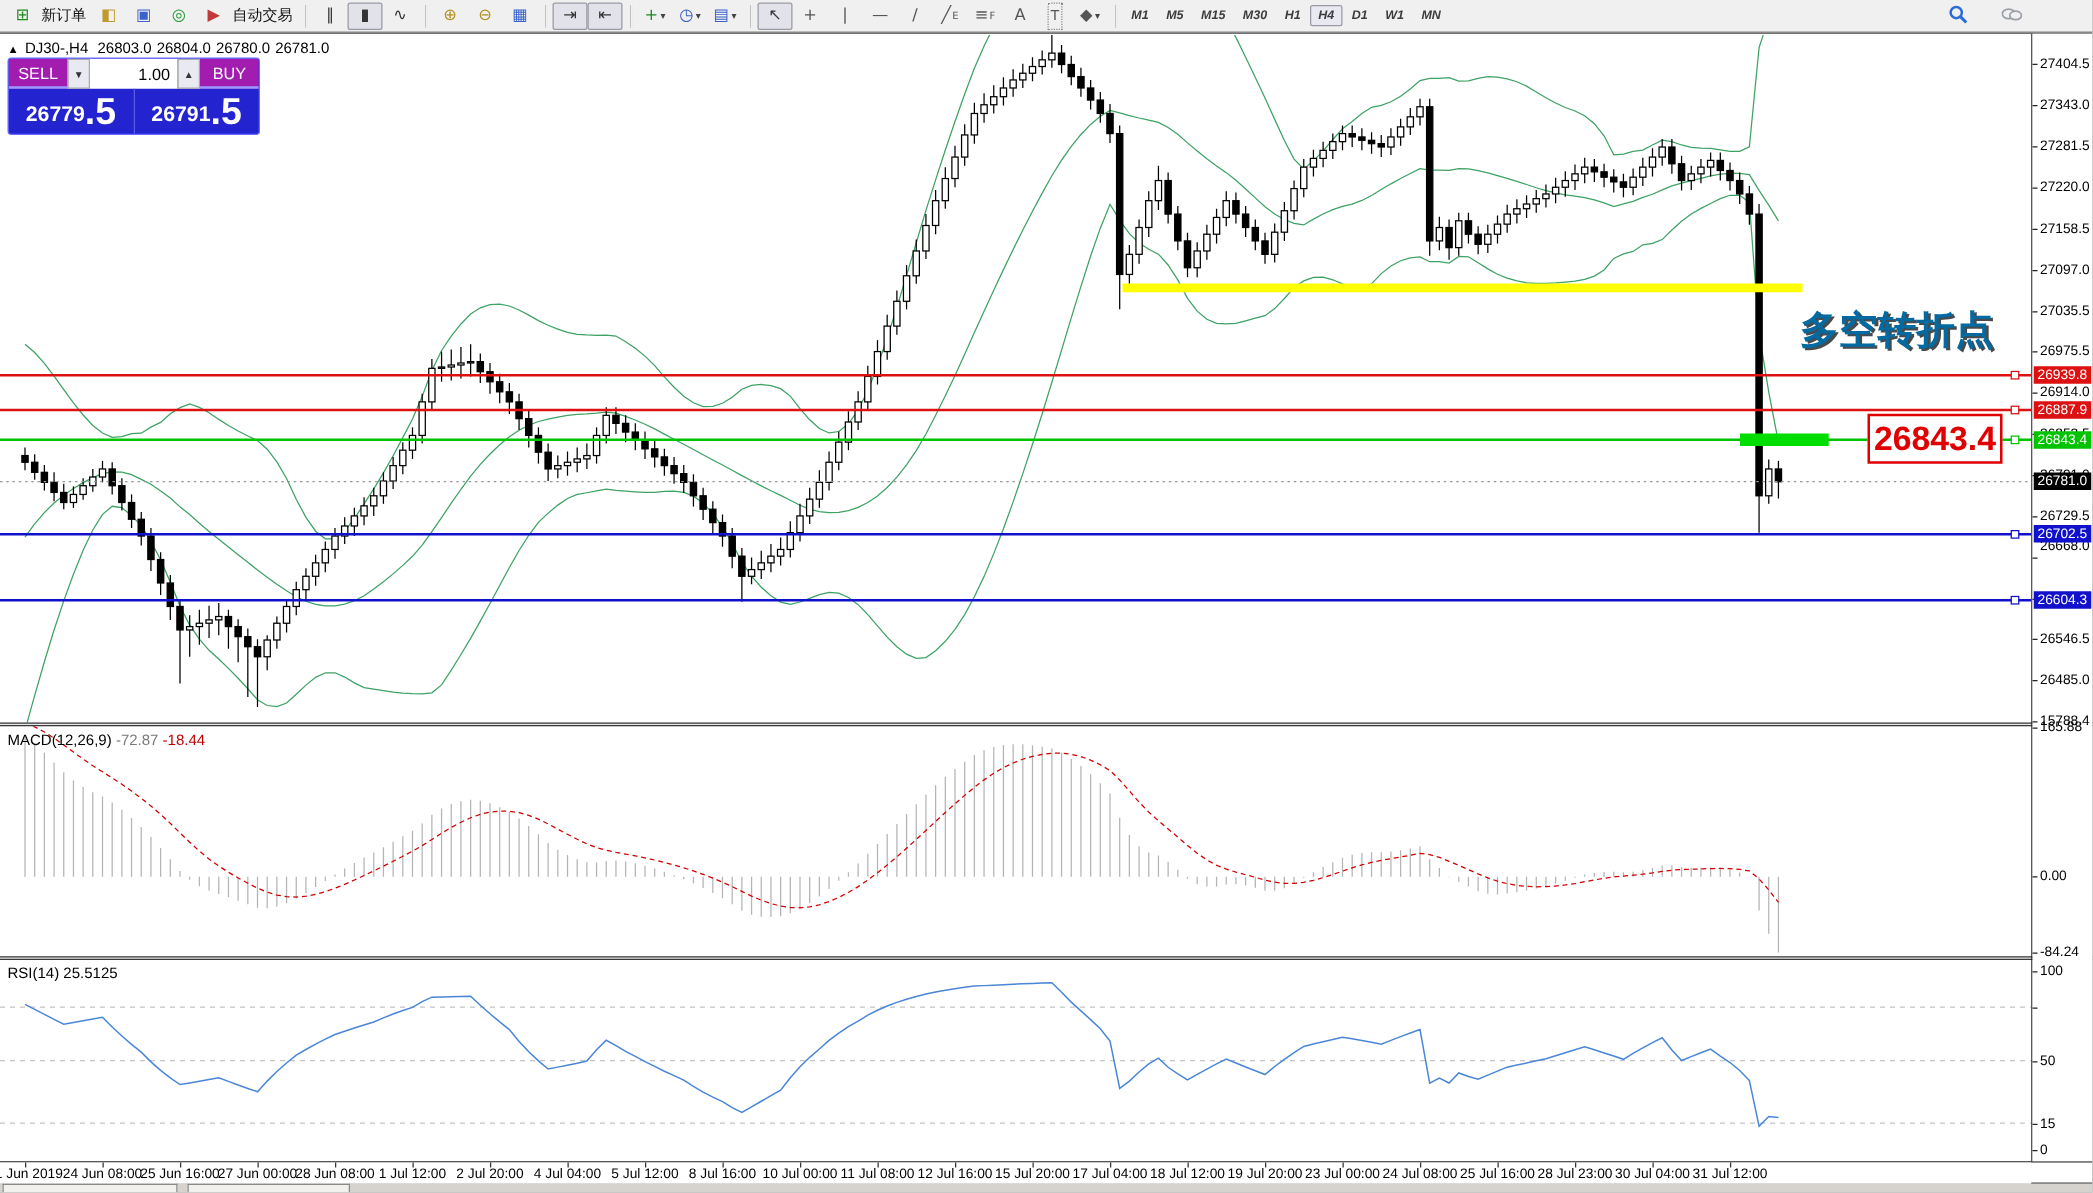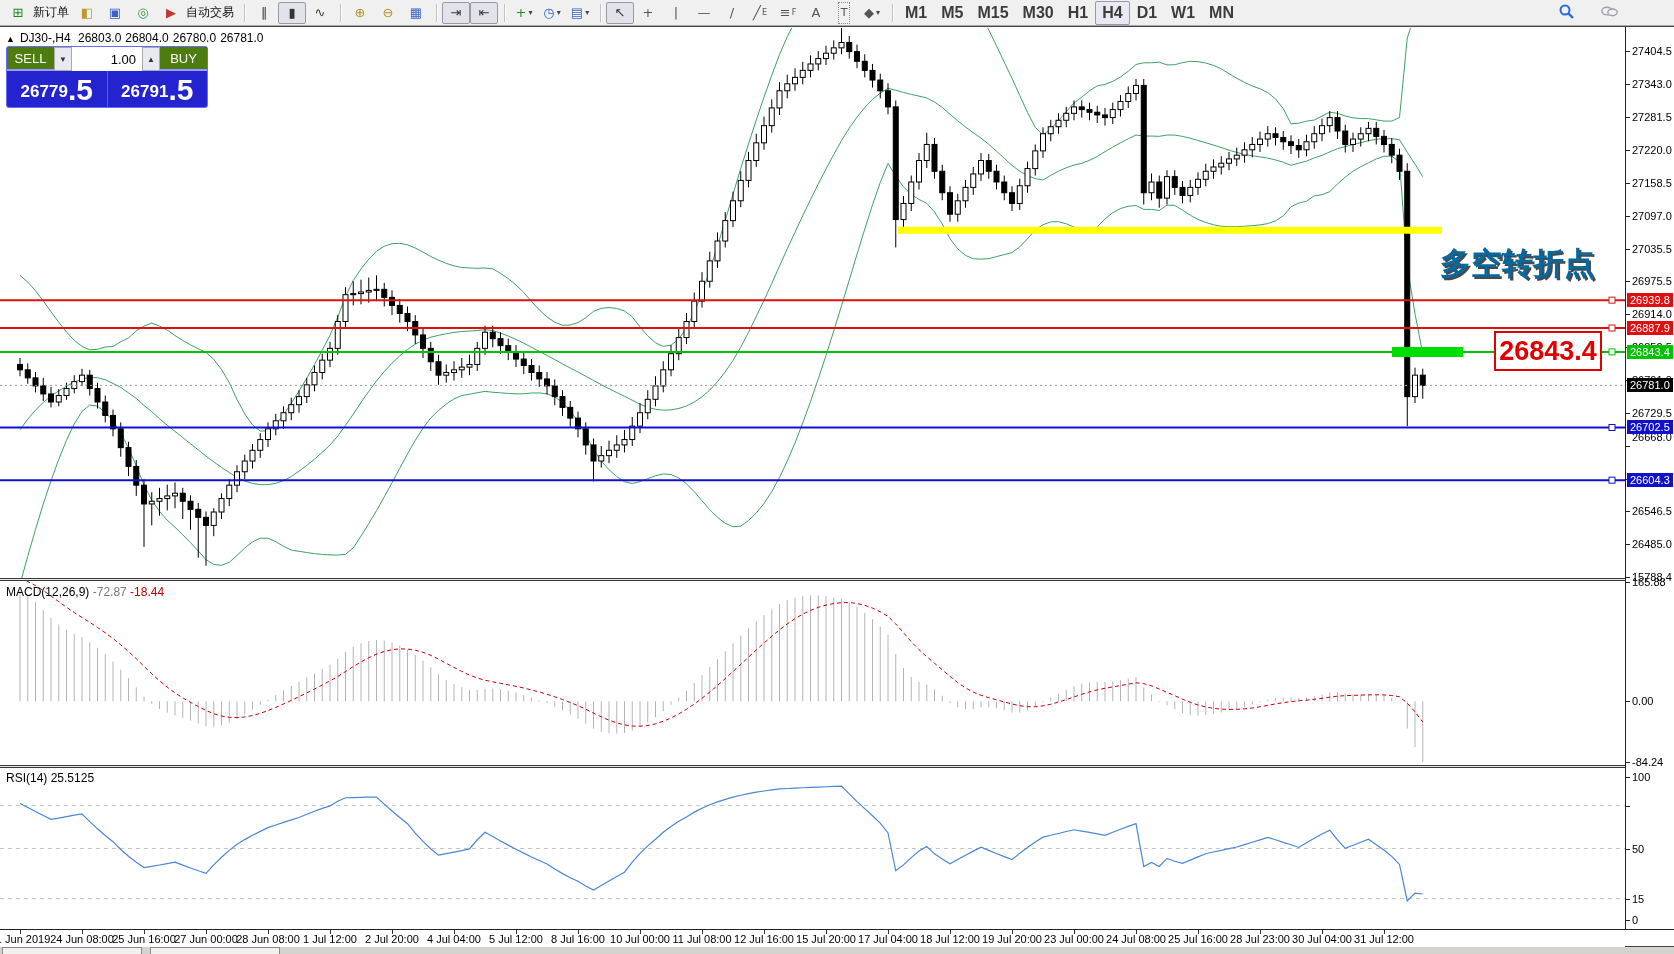--- a/index.html
+++ b/index.html
@@ -11,38 +11,38 @@
   .tb-group{display:flex;align-items:center;margin-right:2px;}
   .tb-sep{width:1px;height:18px;background:#c2c2c2;margin:0 4px;border-right:1px solid #fff;}
   .tb-btn{min-width:22px;height:20px;display:flex;align-items:center;justify-content:center;
           font-family:"DejaVu Sans","Liberation Sans",sans-serif;font-size:13px;line-height:20px;
           border:1px solid transparent;border-radius:2px;padding:0 2px;cursor:default;position:relative;}
   .tb-btn.active{border:1px solid #9a9aa6;background:#e2e2ea;}
   .tb-btn .sub{font-size:8px;margin-left:1px;color:#555;align-self:flex-end;}
   .tb-btn .caret{font-size:8px;color:#444;margin-left:2px;}
   .tb-btn.boxed .g{border:1px dotted #888;padding:0 2px;font-size:11px;}
   .tb-label{font-size:12px;color:#111;margin:0 4px 0 1px;}
-  .tf-btn{font-size:16px;font-weight:bold;color:#3c3c3c;padding:2px 6px;border:1px solid transparent;border-radius:2px;}
+  .tf-btn{font-size:10px;font-weight:bold;color:#3c3c3c;padding:2px 6px;border:1px solid transparent;border-radius:2px;font-style:italic;}
   .tf-btn.active{border:1px solid #9a9aa6;background:#e9e9f2;}
   .tb-right{position:absolute;right:56px;top:3px;display:flex;gap:26px;}
   
   .frame-top{position:absolute;left:0;top:26px;width:1674px;height:1px;background:#444;}
   .frame-bottom{position:absolute;left:0;top:946px;width:1674px;height:1px;background:#444;}
   .axis-line{position:absolute;left:1625px;top:27px;width:1px;height:902px;background:#222;}
   .pane-sep{position:absolute;left:0;width:1674px;height:3px;background:#e8e8e8;border-top:1px solid #3a3a3a;border-bottom:1px solid #3a3a3a;box-sizing:border-box;}
   .time-top{position:absolute;left:0;top:929px;width:1674px;height:1px;background:#222;}
   svg.pane{position:absolute;left:0;}
   
   .chart-title{position:absolute;left:6px;top:31px;font-size:12px;color:#000;white-space:nowrap;}
   .chart-title .collapse{font-size:9px;margin-right:5px;}
   .chart-title span{margin-right:4px;}
   
   .ocp{position:absolute;left:6px;top:46px;width:200px;height:60px;background:#2323d0;border:1px solid #6a6aff;border-radius:3px;overflow:hidden;}
   .ocp-row1{display:flex;height:24px;align-items:stretch;}
-  .ocp-btn{flex:1;color:#fff;font-size:13px;display:flex;align-items:center;justify-content:center;background:#4d7c0f;border-bottom:2px solid #9a9aff;}
+  .ocp-btn{flex:1;color:#fff;font-size:13px;display:flex;align-items:center;justify-content:center;background:#a21caf;border-bottom:2px solid #9a9aff;}
   .ocp-spin{width:16px;background:#e9e9f2;color:#333;font-size:8px;display:flex;align-items:center;justify-content:center;border:1px solid #aaa;}
   .ocp-vol{width:62px;background:#fff;border:none;font-size:13px;text-align:right;padding-right:6px;font-family:"Liberation Sans",sans-serif;}
   .ocp-row2{display:flex;height:36px;color:#fff;}
   .ocp-price{flex:1;display:flex;align-items:flex-end;justify-content:center;padding-bottom:2px;}
   .ocp-price.sell{border-right:1px solid #5a5ae8;}
   .p-sm{font-size:17px;font-weight:bold;line-height:26px;}
   .p-big{font-size:30px;font-weight:bold;line-height:30px;}
   
   .ind-label{position:absolute;font-size:12px;color:#000;white-space:nowrap;}
   .ind-label .v-main{color:#7a7a7a;}

